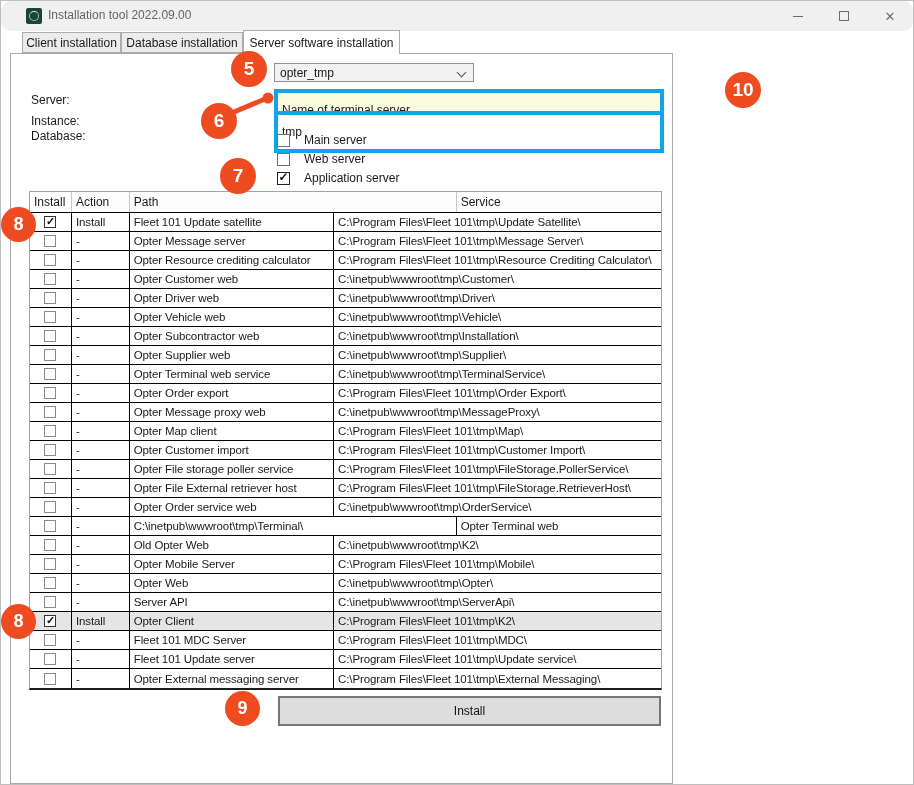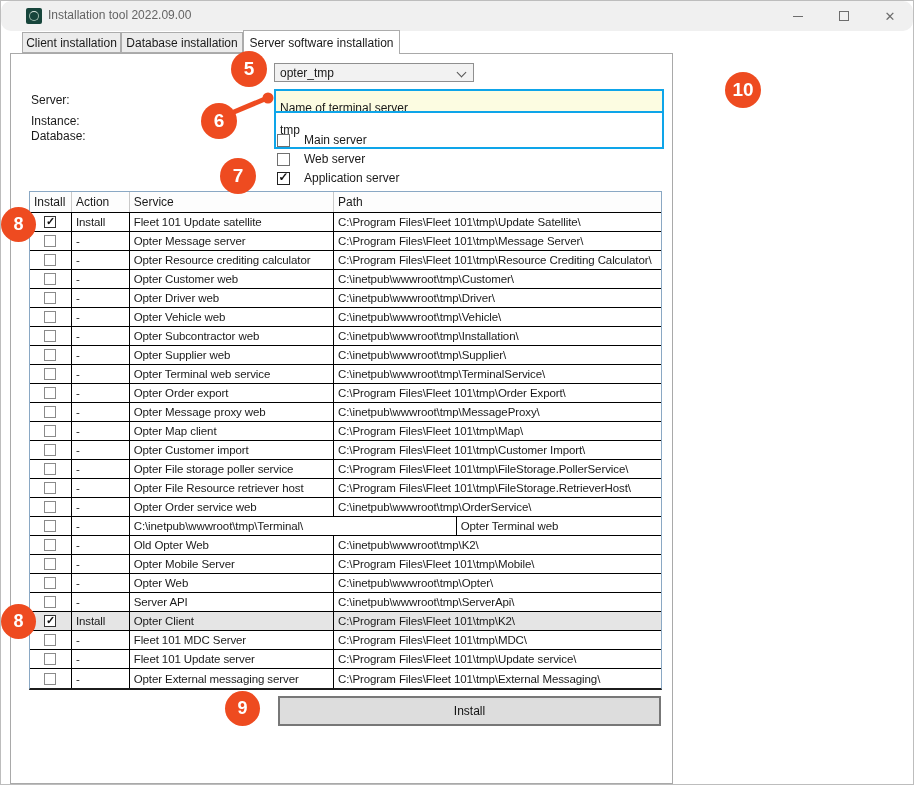--- a/index.html
+++ b/index.html
@@ -21,21 +21,21 @@
   .tab.active { top:29px; height:24px; background:#fff; border-bottom:none; z-index:3; }
 
   
   .tabpage { position:absolute; left:9px; top:52px; width:663px; height:731px; background:#fff; border:1px solid #a9a9a9; z-index:2; }
 
   .lbl { position:absolute; font-size:12px; color:#1a1a1a; z-index:4; }
 
   .combo { position:absolute; left:273px; top:62px; width:200px; height:19px; background:#f2f2f2; border:1px solid #8f8f8f; font-size:12px; color:#1a1a1a; display:flex; align-items:center; padding-left:5px; z-index:4; }
   .combo .chev { position:absolute; right:8px; top:5px; width:7px; height:7px; border-left:1.4px solid #555; border-bottom:1.4px solid #555; transform:rotate(-45deg); }
 
-  .field { position:absolute; left:273px; width:390px; height:26px; border:2px solid #0ea5e9; font-size:12px; color:#1a1a1a; padding:17px 4px; font-family:"Liberation Sans",sans-serif; z-index:4; }
+  .field { position:absolute; left:273px; width:390px; height:26px; border:4px solid #0ea5e9; font-size:12px; color:#1a1a1a; padding:17px 4px; font-family:"Liberation Sans",sans-serif; z-index:4; }
   .field.yellow { background:#fcfce1; }
   .field.white  { background:#fff; }
 
   .cbrow { position:absolute; left:276px; display:flex; align-items:center; gap:14px; font-size:12px; color:#1a1a1a; z-index:4; }
   .cb { width:13px; height:13px; background:#fff; border:1px solid #707070; position:relative; flex:0 0 auto; }
   .cb.checked { border-color:#222; }
   .cb.checked::after { content:"\2713"; position:absolute; left:0.5px; top:-2.5px; font-size:12px; font-weight:bold; color:#111; }
 
   
   .grid { position:absolute; left:28px; top:190px; width:633px; background:#fff; border:1px solid #8aa8c4; border-bottom:2px solid #1c1c1c; z-index:4; }
@@ -114,22 +114,22 @@
   </div>
   <div class="cbrow" style="top:170px;">
     <span class="cb checked"></span>
     <span>Application server</span>
   </div>
 
   <div class="grid">
     <div class="g-head">
       <div class="hc h-install">Install</div>
       <div class="hc h-action">Action</div>
+      <div class="hc h-path">Path</div>
       <div class="hc h-service">Service</div>
-      <div class="hc h-path">Path</div>
     </div>
     <div>
         <div class="g-row">
       <div class="gc c-install">
             <span class="cb checked"></span>
           </div>
       <div class="gc c-action">Install</div>
       <div class="gc c-service">Fleet 101 Update satellite</div>
       <div class="gc c-path">C:\Program Files\Fleet 101\tmp\Update Satellite\</div>
     </div>
@@ -235,21 +235,21 @@
           </div>
       <div class="gc c-action">-</div>
       <div class="gc c-service">Opter File storage poller service</div>
       <div class="gc c-path">C:\Program Files\Fleet 101\tmp\FileStorage.PollerService\</div>
     </div>
         <div class="g-row">
       <div class="gc c-install">
             <span class="cb"></span>
           </div>
       <div class="gc c-action">-</div>
-      <div class="gc c-service">Opter File Resource retriever host</div>
+      <div class="gc c-service">Opter File External retriever host</div>
       <div class="gc c-path">C:\Program Files\Fleet 101\tmp\FileStorage.RetrieverHost\</div>
     </div>
         <div class="g-row">
       <div class="gc c-install">
             <span class="cb"></span>
           </div>
       <div class="gc c-action">-</div>
       <div class="gc c-service">Opter Order service web</div>
       <div class="gc c-path">C:\inetpub\wwwroot\tmp\OrderService\</div>
     </div>

